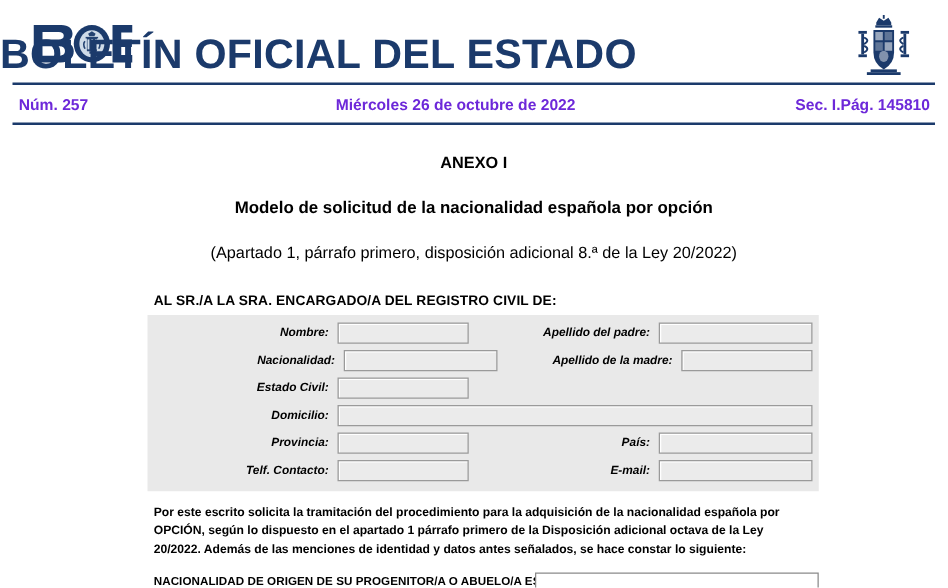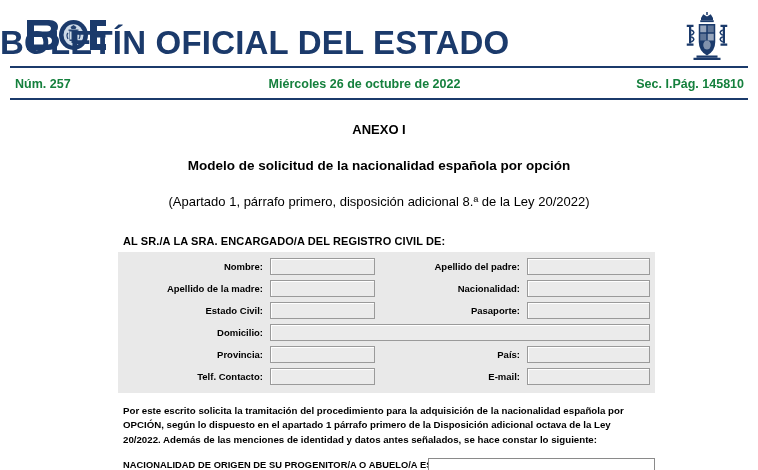--- a/index.html
+++ b/index.html
@@ -60,21 +60,21 @@
   .infobar {
     position: absolute;
     left: 10px;
     right: 10px;
     top: 70px;
     height: 28px;
     display: flex;
     align-items: center;
     font-size: 12.5px;
     font-weight: bold;
-    color: #15803d;
+    color: #6d28d9;
   }
   .infobar .num { width: 170px; text-align: left; padding-left: 5px; }
   .infobar .date { flex: 1; text-align: center; }
   .infobar .secpag { width: 200px; text-align: right; padding-right: 4px; display: flex; justify-content: flex-end; }
 
   
   .content {
     position: absolute;
     top: 100px;
     left: 0;
@@ -107,20 +107,21 @@
   .addressee {
     font-size: 11px;
     font-weight: bold;
     letter-spacing: 0.1px;
     margin-bottom: 5px;
     padding-left: 5px;
   }
   .form-panel {
     background: #e9e9e9;
     padding: 6px 5px 8px 5px;
+    font-style: italic;
   }
   .form-row {
     display: flex;
     align-items: center;
     margin-bottom: 5px;
   }
   .form-row:last-child { margin-bottom: 0; }
   .cell {
     display: flex;
     align-items: center;
@@ -275,37 +276,33 @@
           <div class="flabel">Nombre:</div>
           <div class="fbox"></div>
         </div>
         <div class="cell right">
           <div class="flabel">Apellido del padre:</div>
           <div class="fbox"></div>
         </div>
       </div>
 
       <div class="form-row">
-        <div class="cell left">
-          <div class="flabel">Apellido de la madre:</div>
-          <div class="fbox"></div>
-        </div>
         <div class="cell right">
           <div class="flabel">Nacionalidad:</div>
           <div class="fbox"></div>
         </div>
+        <div class="cell left">
+          <div class="flabel">Apellido de la madre:</div>
+          <div class="fbox"></div>
+        </div>
       </div>
 
       <div class="form-row">
         <div class="cell left">
           <div class="flabel">Estado Civil:</div>
-          <div class="fbox"></div>
-        </div>
-        <div class="cell right">
-          <div class="flabel">Pasaporte:</div>
           <div class="fbox"></div>
         </div>
       </div>
 
       <div class="form-row full">
         <div class="cell">
           <div class="flabel">Domicilio:</div>
           <div class="fbox"></div>
         </div>
       </div>

